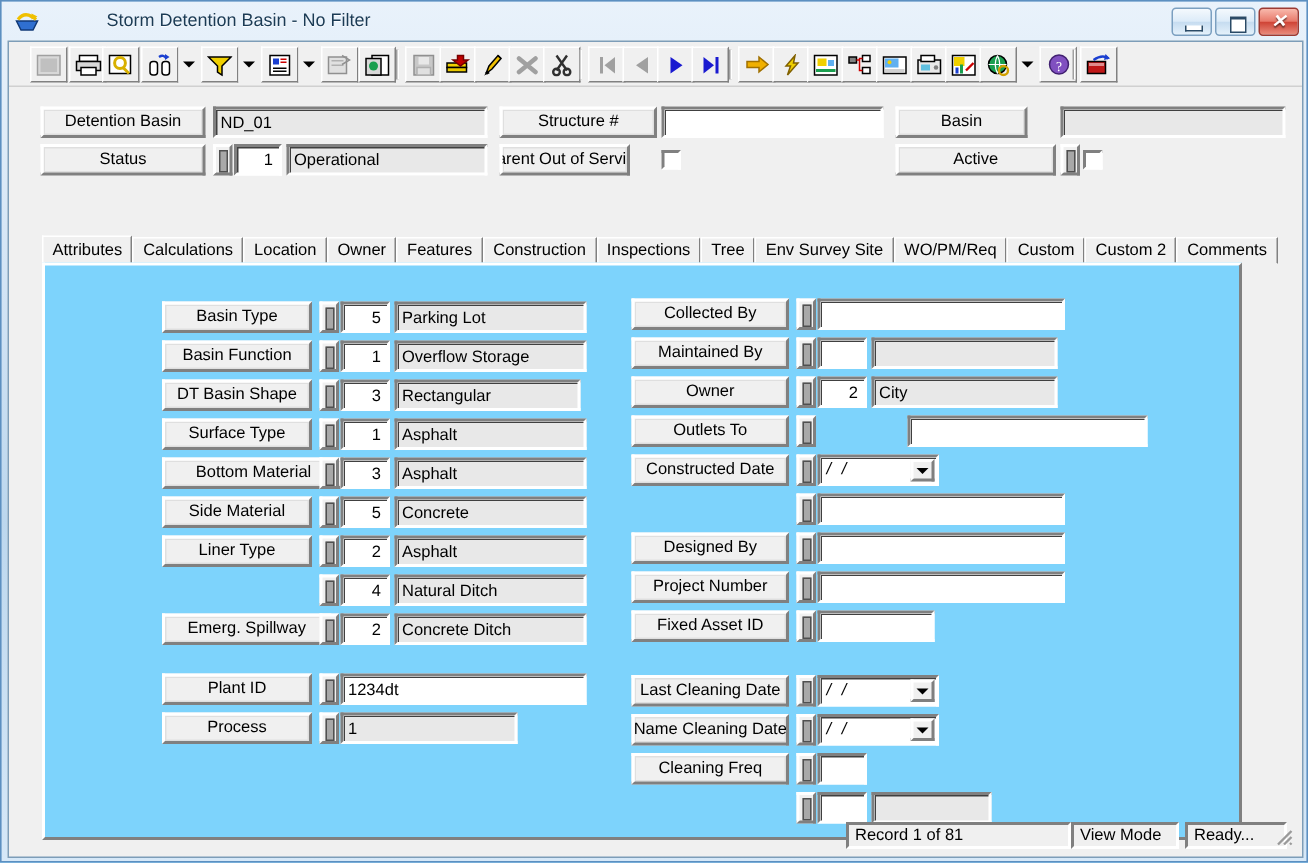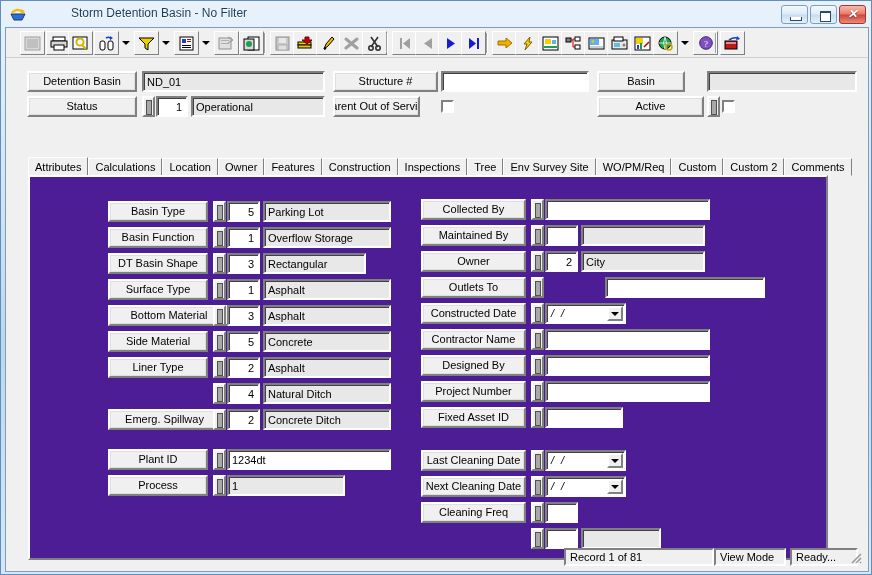--- a/index.html
+++ b/index.html
@@ -142,21 +142,21 @@
     border-color:#ffffff #808080 #f0f0f0 #ffffff;
     border-bottom:1px solid #f0f0f0;
     margin-bottom:-1px;
     background:#f0f0f0;
   }
 
   
   .panel{
     position:absolute;left:22px;top:147px;width:800px;height:385px;
     box-sizing:border-box;
-    background:#4c1d95;
+    background:#7dd3fc;
     border:2px solid;border-color:#ffffff #808080 #808080 #ffffff;
   }
 
   
   .statusbar{position:absolute;left:0;bottom:3px;width:100%;height:20px;}
   .sbcell{
     position:absolute;height:18px;box-sizing:border-box;
     border:2px solid;border-color:#808080 #ffffff #ffffff #808080;
     background:#f0f0f0;font-size:11px;color:#000;
     display:flex;align-items:center;padding-left:4px;
@@ -464,21 +464,21 @@
         <div class="picker" style="left:183px;top:50px">
           <b></b>
         </div>
         <div class="fld num" style="left:197px;top:50px;width:33px">1</div>
         <div class="fld ro" style="left:233px;top:50px;width:128px">Overflow Storage</div>
         <div class="btnlbl" style="left:78px;top:76px;width:100px">DT Basin Shape</div>
         <div class="picker" style="left:183px;top:76px">
           <b></b>
         </div>
         <div class="fld num" style="left:197px;top:76px;width:33px">3</div>
-        <div class="fld ro" style="left:233px;top:76px;width:103px">Rectangular</div>
+        <div class="fld ro" style="left:233px;top:76px;width:124px">Rectangular</div>
         <div class="btnlbl" style="left:78px;top:102px;width:100px">Surface Type</div>
         <div class="picker" style="left:183px;top:102px">
           <b></b>
         </div>
         <div class="fld num" style="left:197px;top:102px;width:33px">1</div>
         <div class="fld ro" style="left:233px;top:102px;width:128px">Asphalt</div>
         <div class="btnlbl" style="left:78px;top:128px;width:122px">Bottom Material</div>
         <div class="picker" style="left:183px;top:128px">
           <b></b>
         </div>
@@ -542,21 +542,20 @@
         <div class="btnlbl" style="left:391px;top:126px;width:105px">Constructed Date</div>
         <div class="picker" style="left:501px;top:126px">
           <b></b>
         </div>
         <div class="combo" style="left:515px;top:126px;width:81px">
           <span class="cv">/  /</span>
           <span class="cb">
             <span class="caret"></span>
           </span>
         </div>
-        <div class="btnlbl" style="left:391px;top:152px;width:105px">Contractor Name</div>
         <div class="picker" style="left:501px;top:152px">
           <b></b>
         </div>
         <div class="fld" style="left:515px;top:152px;width:165px"></div>
         <div class="btnlbl" style="left:391px;top:178px;width:105px">Designed By</div>
         <div class="picker" style="left:501px;top:178px">
           <b></b>
         </div>
         <div class="fld" style="left:515px;top:178px;width:165px"></div>
         <div class="btnlbl" style="left:391px;top:204px;width:105px">Project Number</div>
@@ -572,21 +571,21 @@
         <div class="btnlbl" style="left:391px;top:273px;width:105px">Last Cleaning Date</div>
         <div class="picker" style="left:501px;top:273px">
           <b></b>
         </div>
         <div class="combo" style="left:515px;top:273px;width:81px">
           <span class="cv">/  /</span>
           <span class="cb">
             <span class="caret"></span>
           </span>
         </div>
-        <div class="btnlbl" style="left:391px;top:299px;width:105px">Next Cleaning Date</div>
+        <div class="btnlbl" style="left:391px;top:299px;width:105px">Name Cleaning Date</div>
         <div class="picker" style="left:501px;top:299px">
           <b></b>
         </div>
         <div class="combo" style="left:515px;top:299px;width:81px">
           <span class="cv">/  /</span>
           <span class="cb">
             <span class="caret"></span>
           </span>
         </div>
         <div class="btnlbl" style="left:391px;top:325px;width:105px">Cleaning Freq</div>

